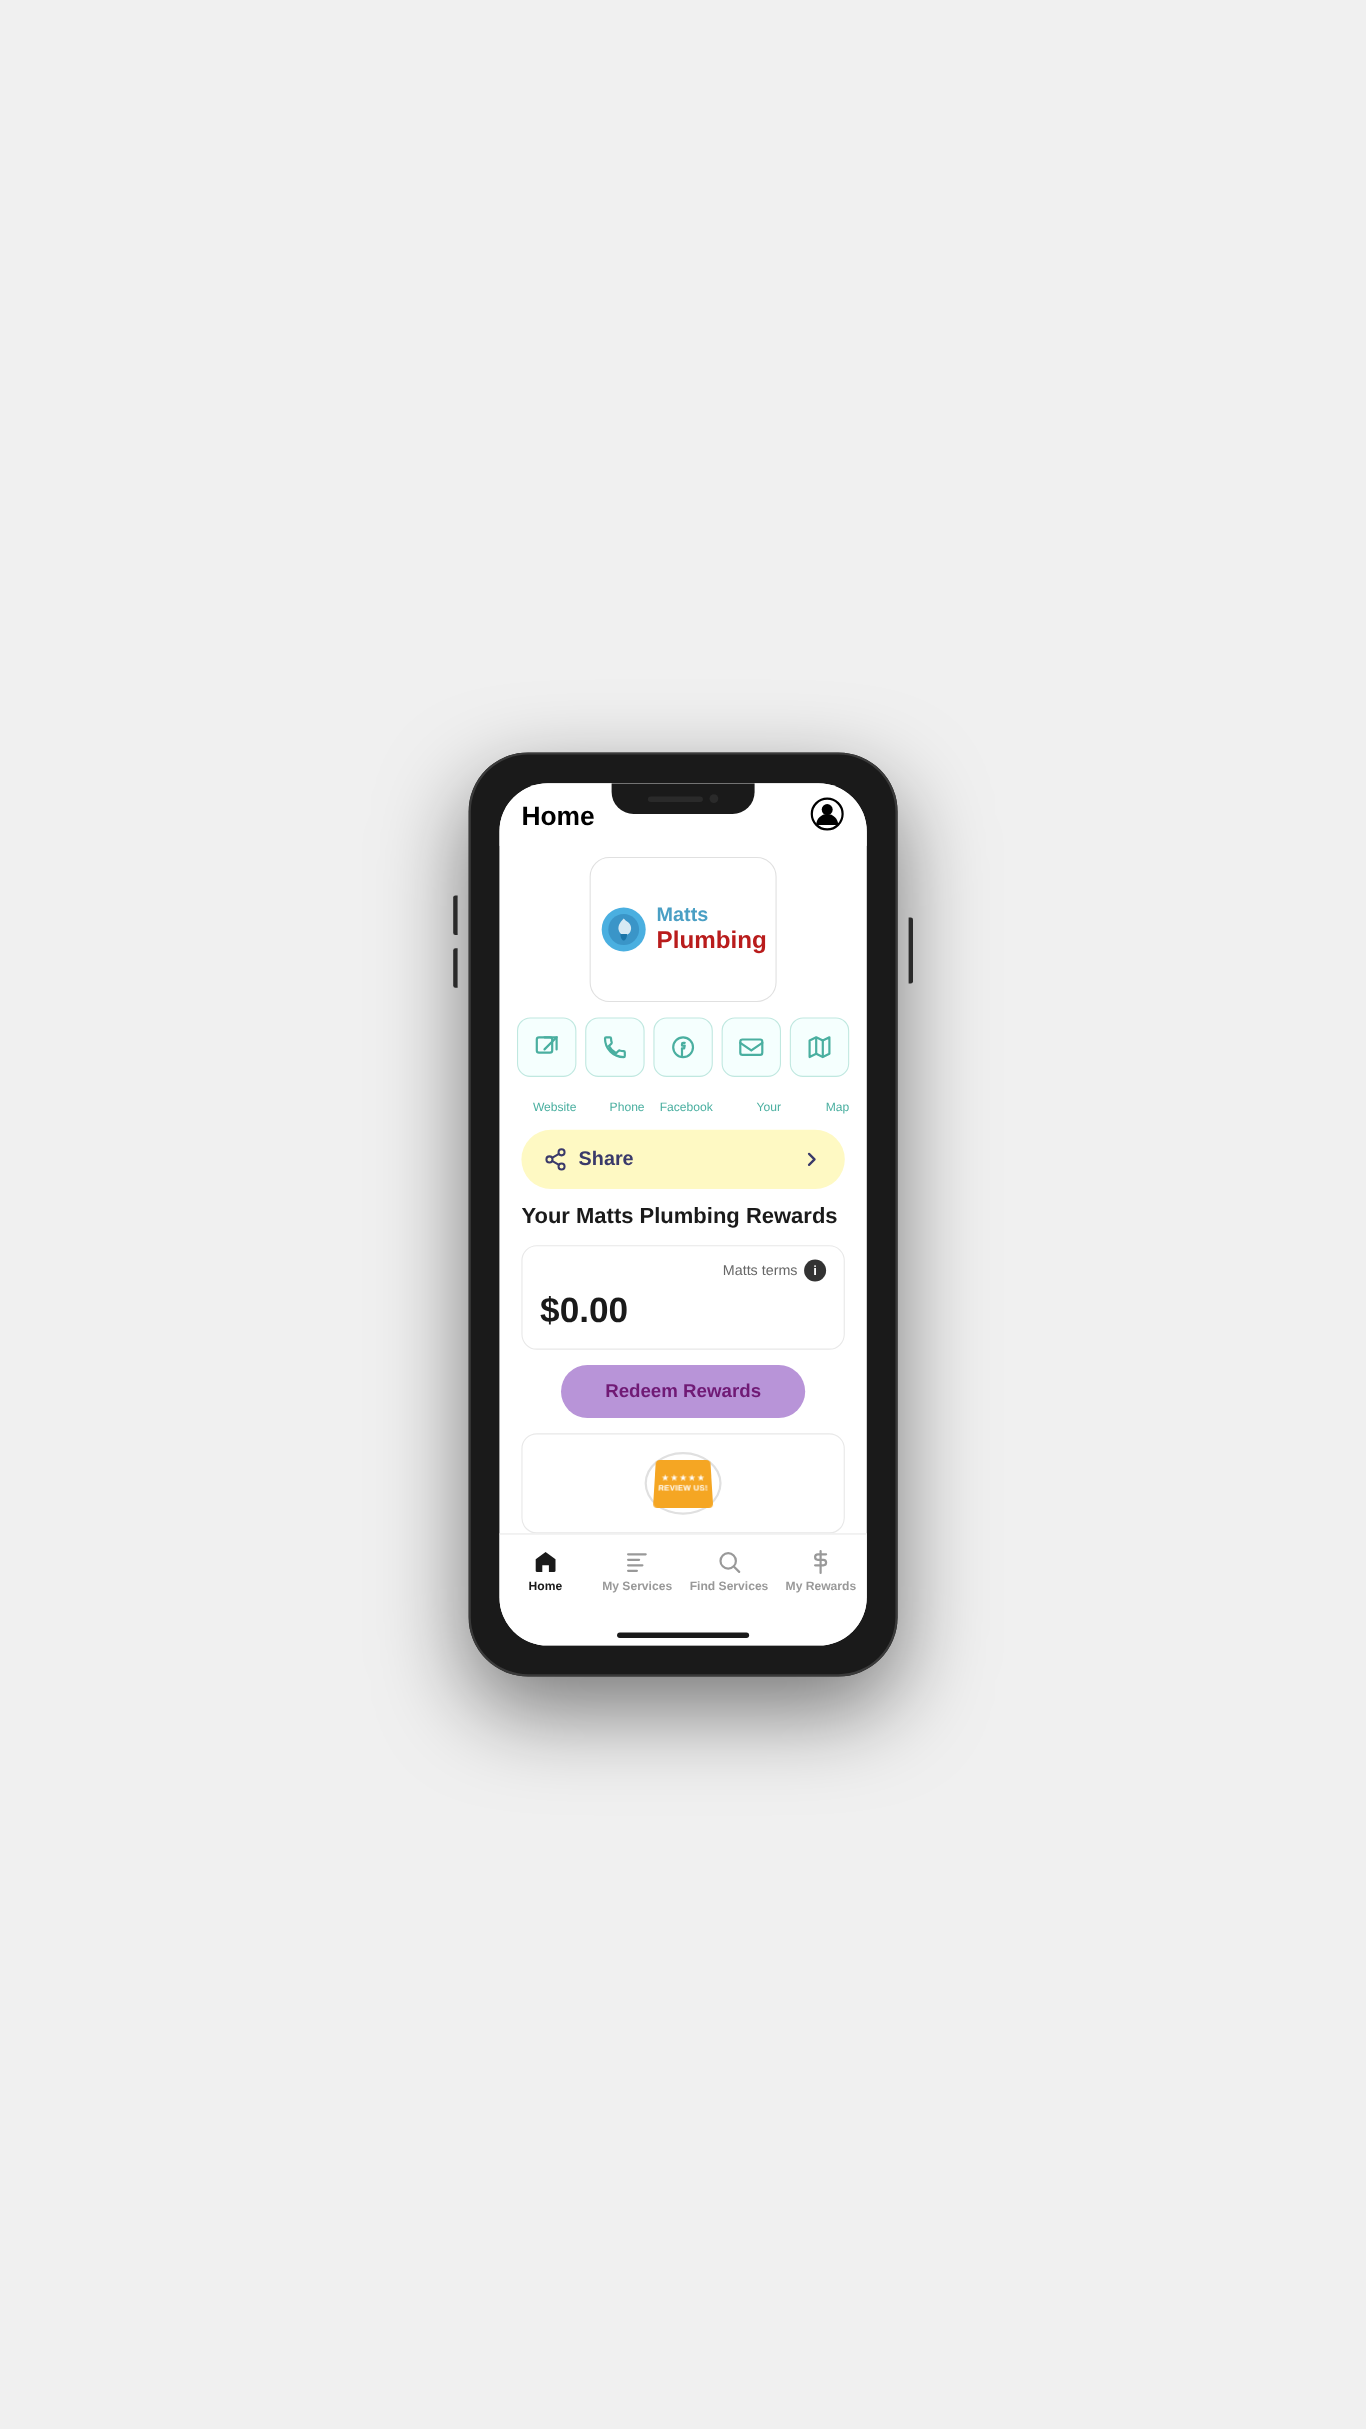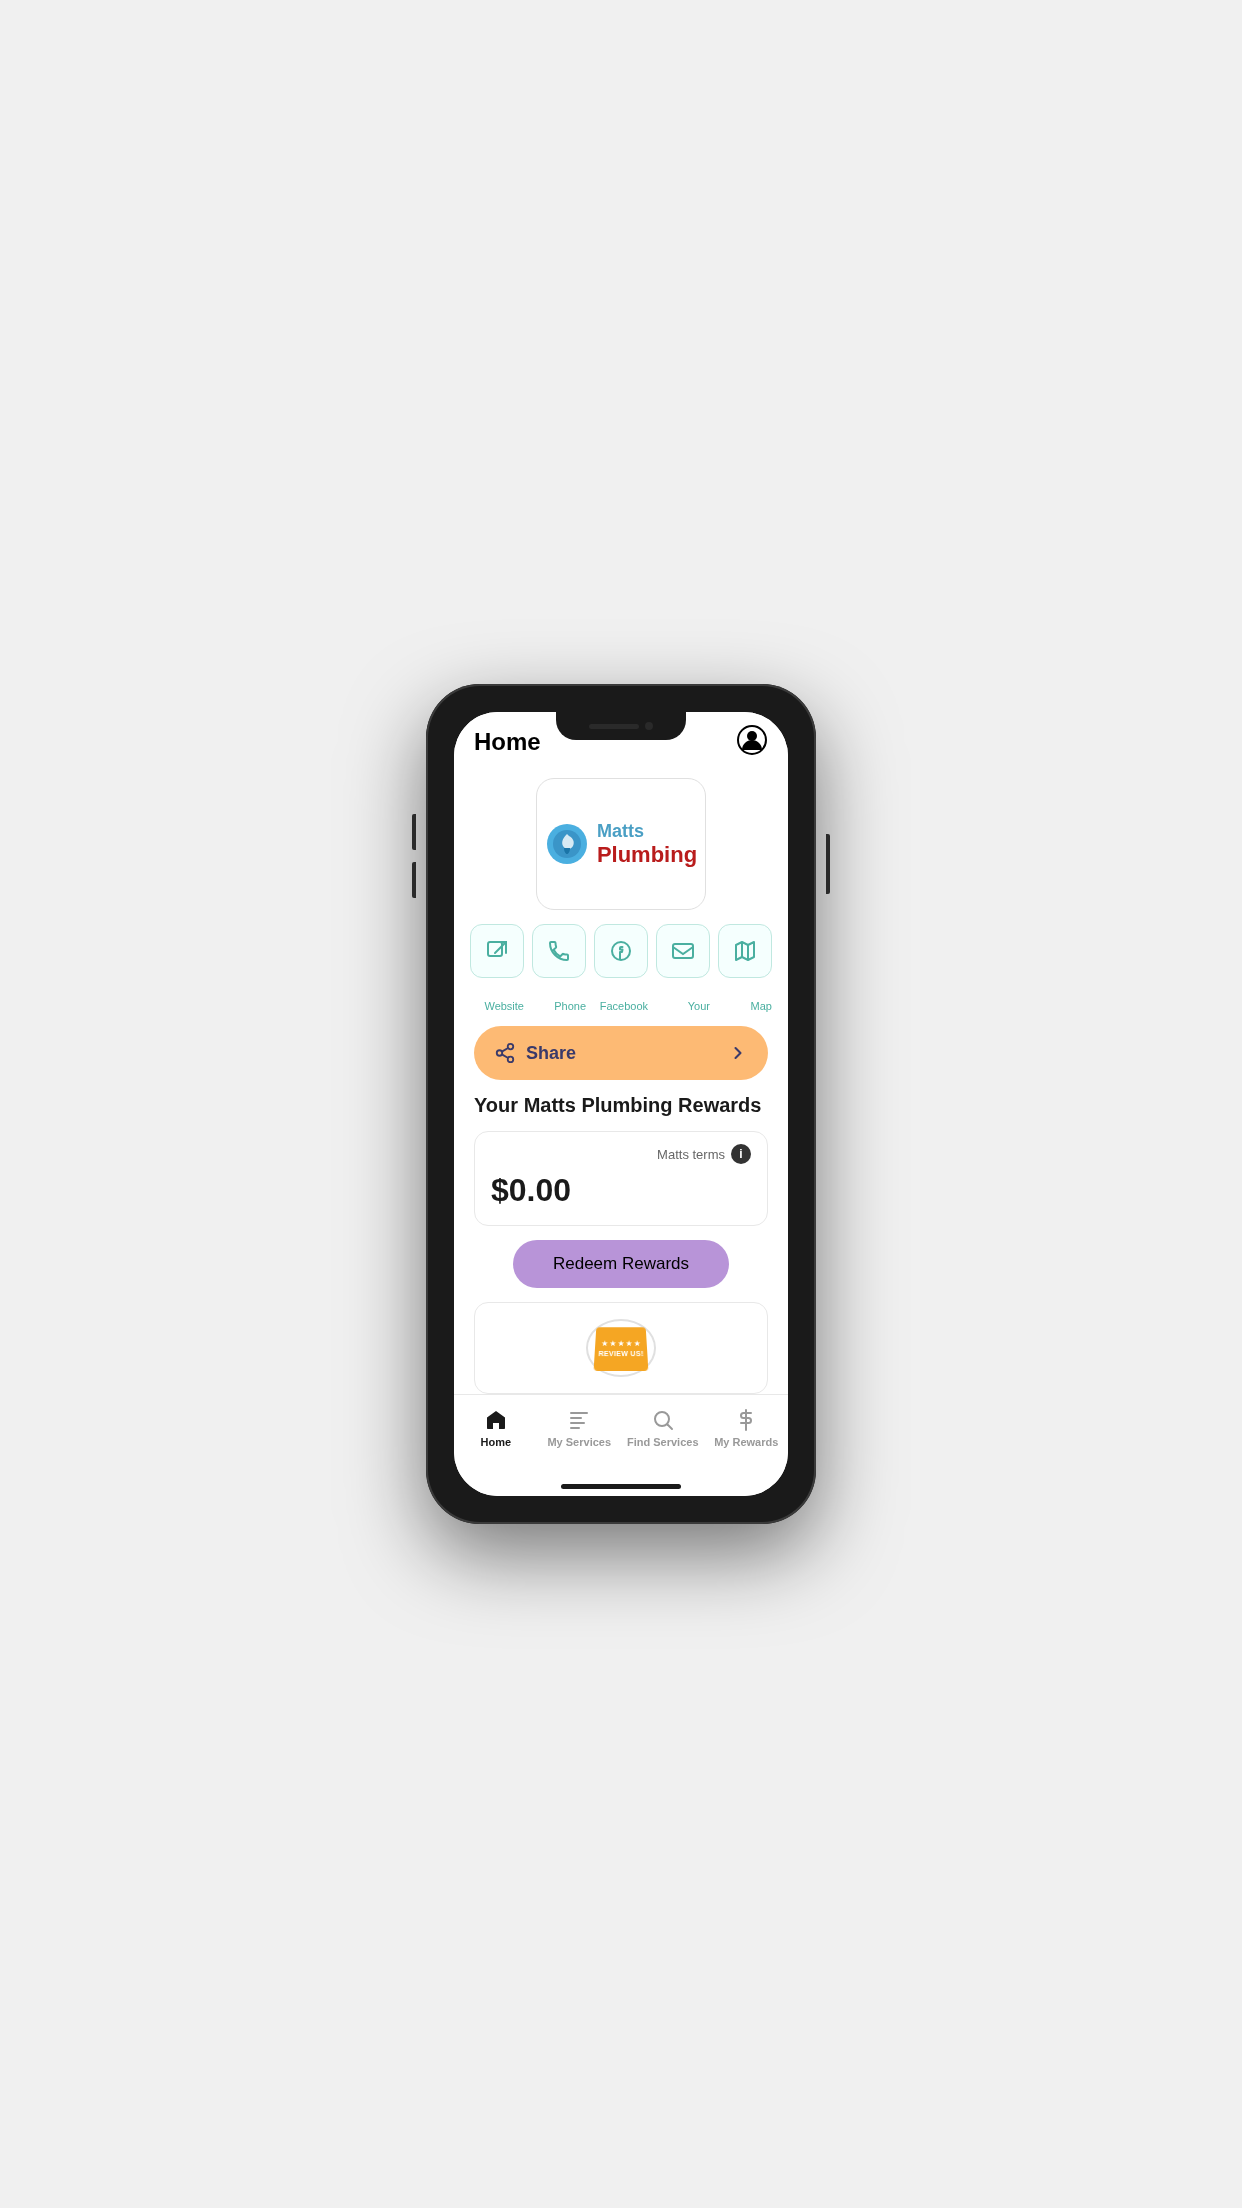--- a/index.html
+++ b/index.html
@@ -207,21 +207,21 @@
 
     .action-label {
       font-size: 11px;
       color: #4aafa0;
       font-weight: 500;
     }
 
     
     .share-btn {
       width: 100%;
-      background: #fdba74;
+      background: #fef9c3;
       border: none;
       border-radius: 30px;
       padding: 16px 20px;
       display: flex;
       align-items: center;
       justify-content: space-between;
       cursor: pointer;
       gap: 44px;
     }
 
@@ -286,22 +286,22 @@
       color: #1a1a1a;
     }
 
     
     .redeem-btn {
       background: #b894d8;
       border: none;
       border-radius: 28px;
       padding: 14px 40px;
       font-size: 17px;
-      font-weight: 400;
-      color: #000000;
+      font-weight: 700;
+      color: #701a75;
       cursor: pointer;
       align-self: center;
       text-align: center;
     }
 
     
     .review-card {
       width: 100%;
       border: 1.5px solid #e8e8e8;
       border-radius: 14px;

